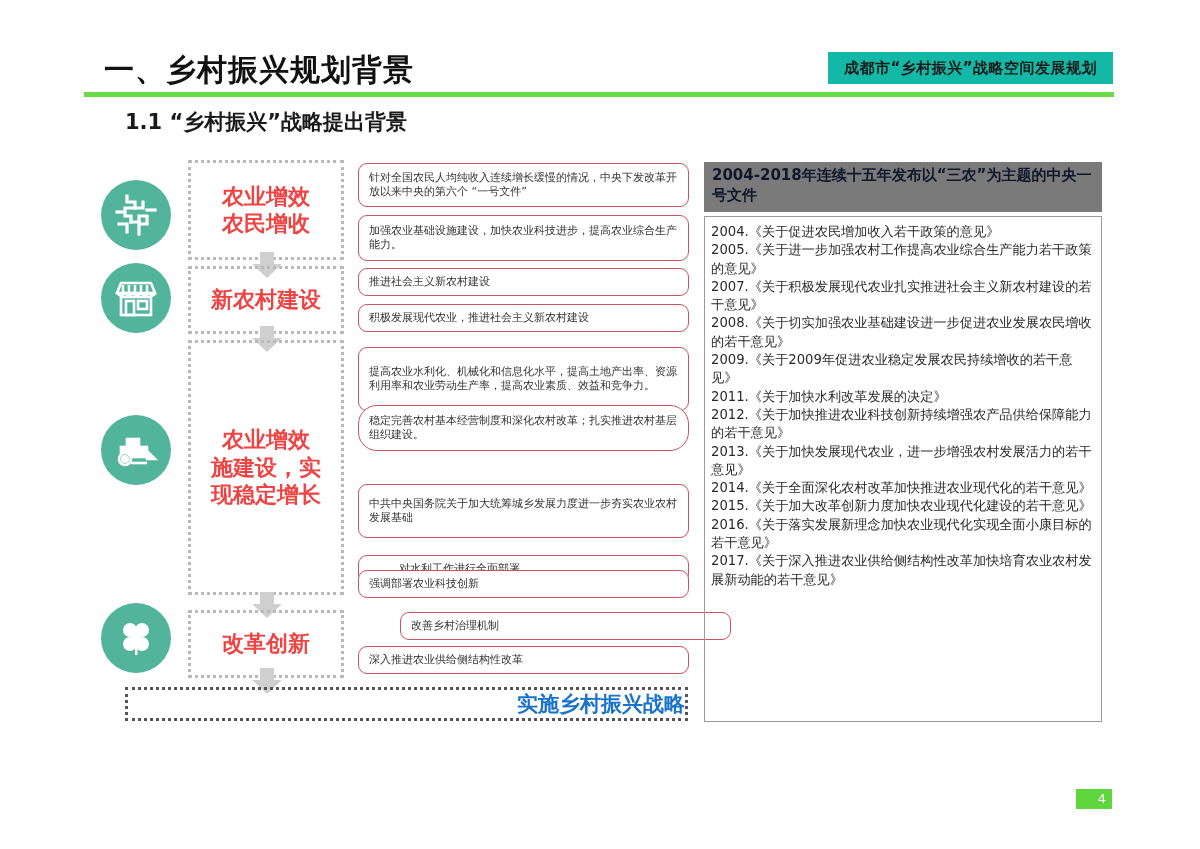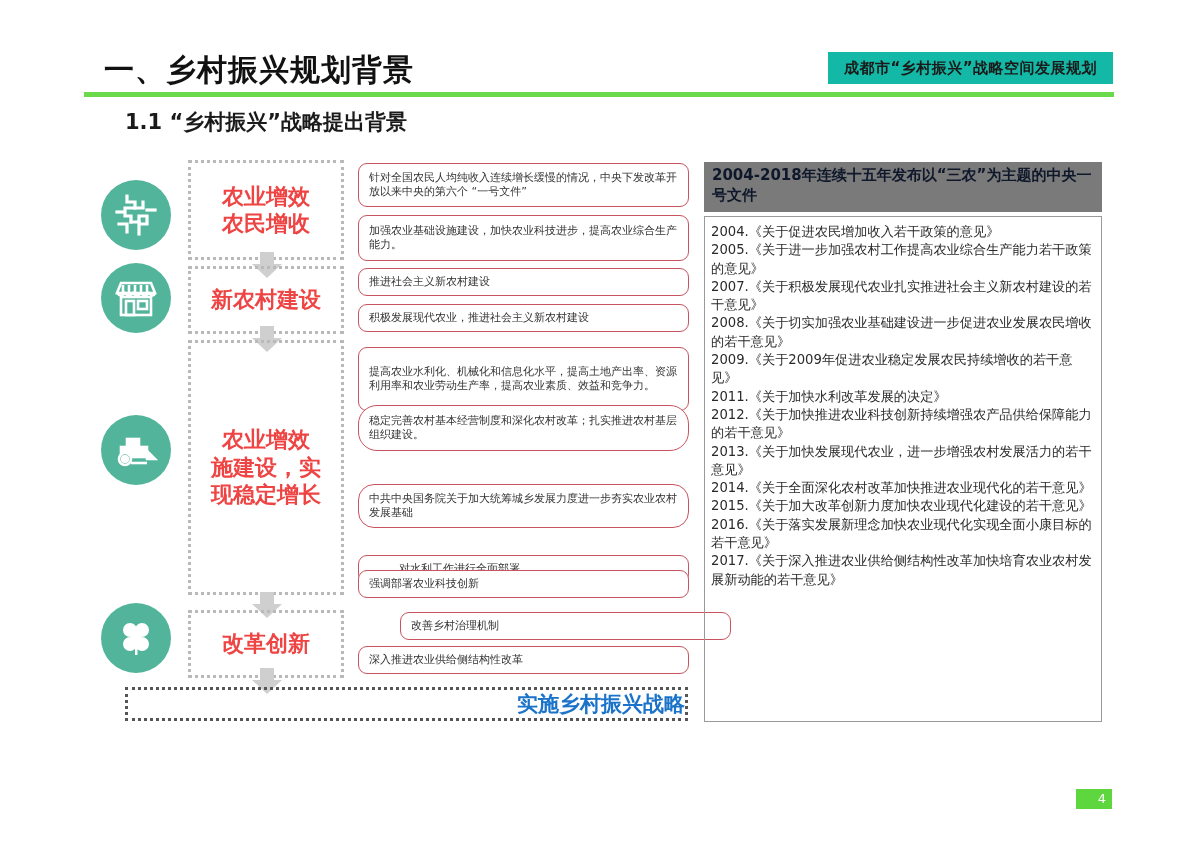--- a/index.html
+++ b/index.html
@@ -120,21 +120,21 @@
     <div class="shaft"></div>
     <div class="head"></div>
   </div>
 
 <div class="note" style="top:163px;height:44px;">针对全国农民人均纯收入连续增长缓慢的情况，中央下发改革开放以来中央的第六个 “一号文件”</div>
 <div class="note" style="top:215px;height:46px;">加强农业基础设施建设，加快农业科技进步，提高农业综合生产能力。</div>
 <div class="note" style="top:268px;height:28px;">推进社会主义新农村建设</div>
 <div class="note" style="top:304px;height:28px;">积极发展现代农业，推进社会主义新农村建设</div>
 <div class="note" style="top:347px;height:64px;">提高农业水利化、机械化和信息化水平，提高土地产出率、资源利用率和农业劳动生产率，提高农业素质、效益和竞争力。</div>
 <div class="note" style="top:405px;height:46px;border-radius:19px;">稳定完善农村基本经营制度和深化农村改革；扎实推进农村基层组织建设。</div>
-<div class="note" style="top:484px;height:44px;border-radius:16px;">中共中央国务院关于加大统筹城乡发展力度进一步夯实农业农村发展基础</div>
+<div class="note" style="top:484px;height:54px;">中共中央国务院关于加大统筹城乡发展力度进一步夯实农业农村发展基础</div>
 <div class="note" style="top:555px;height:28px;padding-left:40px;">对水利工作进行全面部署。</div>
 <div class="note" style="top:570px;height:28px;">强调部署农业科技创新</div>
 <div class="note" style="top:612px;height:28px;margin-left:42px;">改善乡村治理机制</div>
 <div class="note" style="top:646px;height:28px;">深入推进农业供给侧结构性改革</div>
 
 <div class="final-box">
   <div class="final-label">实施乡村振兴战略</div>
 </div>
 
 <div class="doc-header">2004-2018年连续十五年发布以“三农”为主题的中央一号文件</div>

